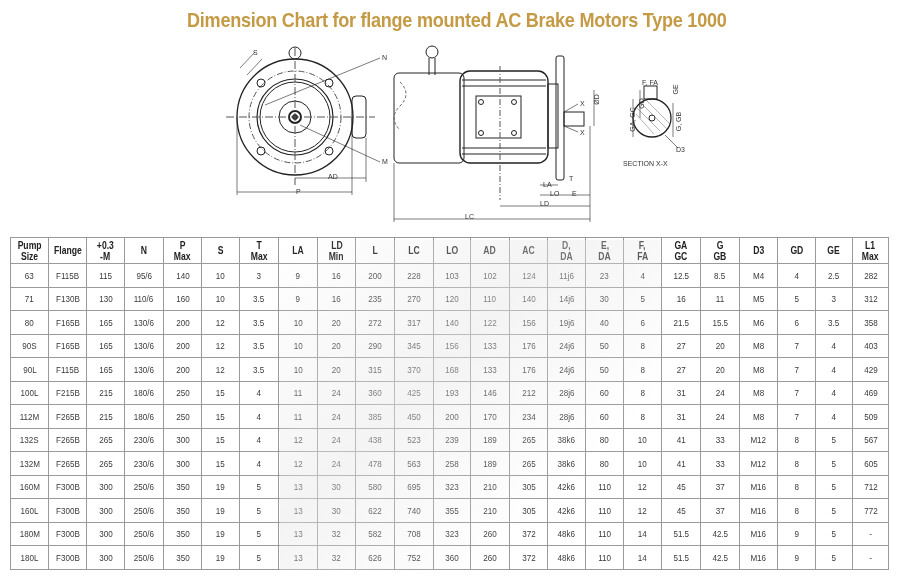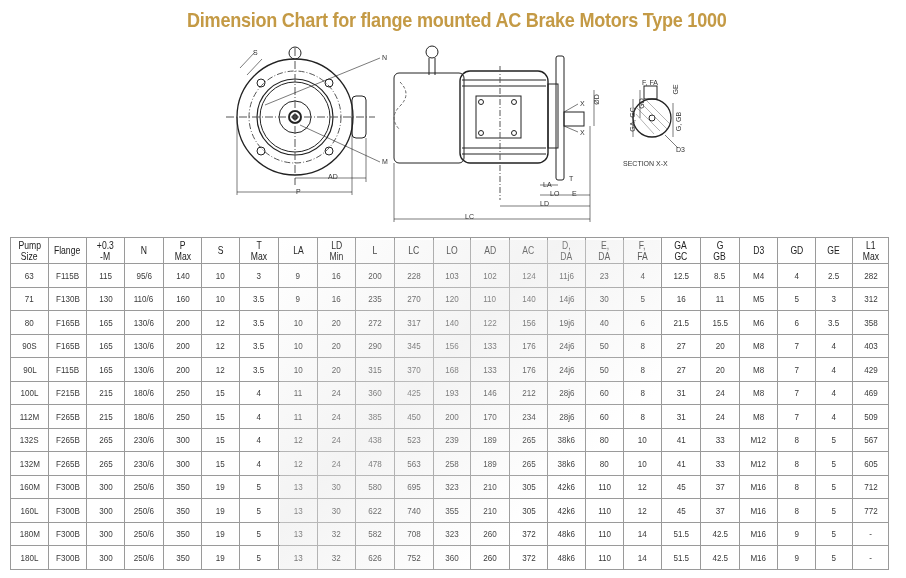--- a/index.html
+++ b/index.html
@@ -20,21 +20,21 @@
     font-size: 7px; color: #333; line-height: 1;
   }
 
   .table-wrap { position: absolute; left: 10px; top: 237px; width: 878px; }
   table { border-collapse: collapse; width: 878px; table-layout: fixed; }
   th, td {
     border: 1px solid #9a9a9a; text-align: center; vertical-align: middle;
     color: #333; padding: 0;
   }
   th {
-    height: 26px; font-size: 10.5px; font-weight: normal; line-height: 11px;
+    height: 26px; font-size: 10.5px; font-weight: bold; line-height: 11px;
     color: #222; transform-origin: center;
   }
   th span { display: inline-block; transform: scaleX(0.82); }
   td { height: 23.5px; font-size: 9.5px; color: #3a3a3a; }
   td span { display: inline-block; transform: scaleX(0.85); }
   .watermark {
     position: absolute; left: 280px; top: 240px; width: 380px; height: 330px;
     background: linear-gradient(135deg, rgba(235,235,235,0) 0%, rgba(230,230,230,0.45) 40%, rgba(235,235,235,0) 75%);
     pointer-events: none;
   }

